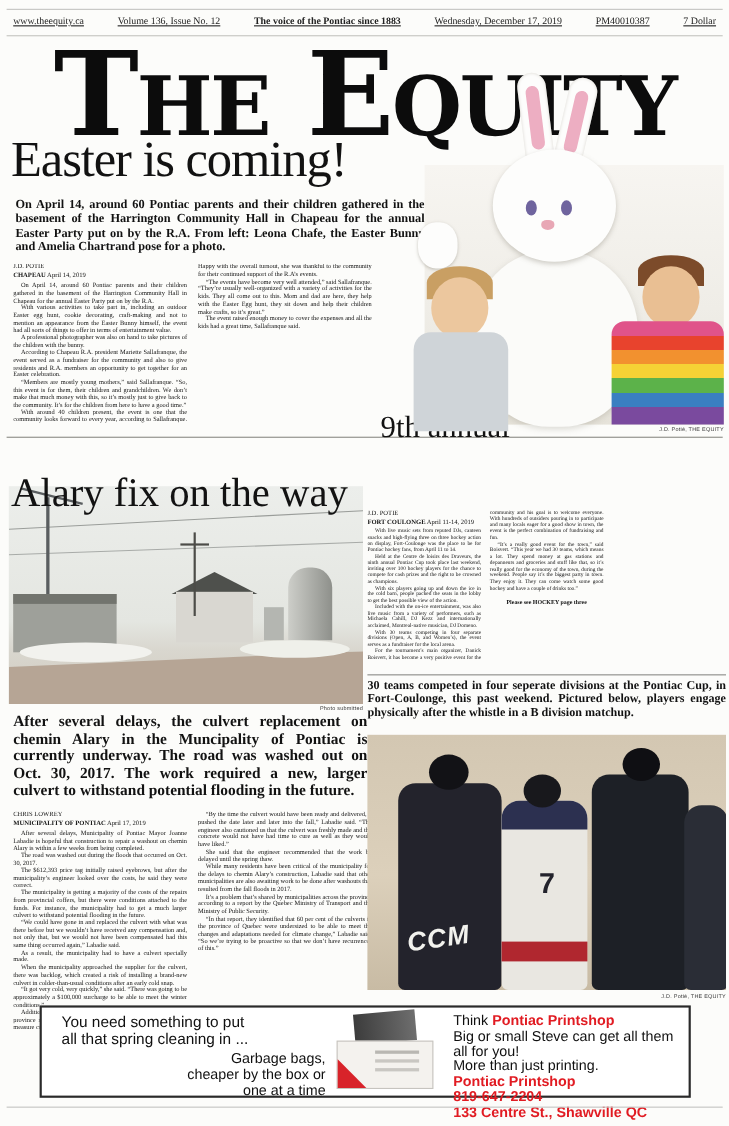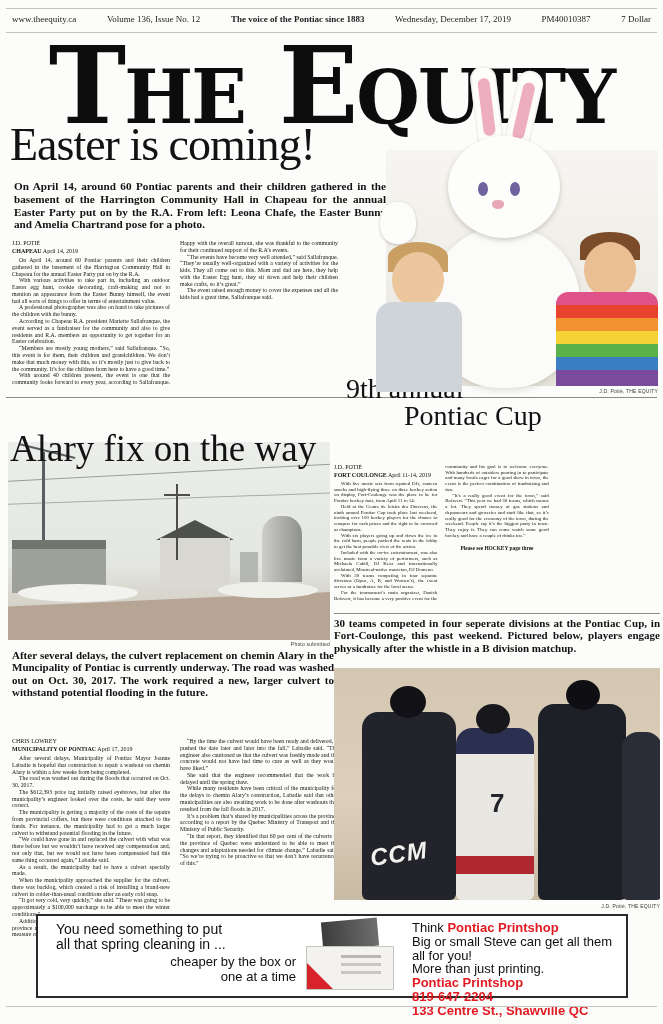--- a/index.html
+++ b/index.html
@@ -2,21 +2,21 @@
 <html><head>
 <meta charset="utf-8">
 <style>
   html,body{margin:0;padding:0;background:#888;}
   .page{position:relative;width:663px;height:1024px;background:#fcfcfa;overflow:hidden;
         font-family:"Liberation Serif",serif;color:#121212;margin:0 auto;}
 
   
   .topline{position:absolute;left:6px;right:6px;height:0;border-top:1px solid #c4c4c0;}
   .header{position:absolute;top:14px;left:12px;right:12px;display:flex;
-          justify-content:space-between;align-items:baseline;font-size:9px;color:#222;}
+          justify-content:space-between;align-items:baseline;font-size:9px;color:#222;text-decoration:underline;}
   .header .tag{font-weight:bold;}
 
   
   .masthead{position:absolute;top:34px;left:0;right:0;text-align:center;z-index:1;
             font-family:"DejaVu Serif",serif;font-weight:bold;font-variant:small-caps;
             font-size:104px;line-height:1;letter-spacing:-2px;color:#0c0c0c;transform:scaleY(1.02);}
 
   .easter-headline{position:absolute;top:122px;left:10px;font-size:46px;line-height:1;
                    letter-spacing:-1px;z-index:2;}
   .intro{position:absolute;top:180px;left:14px;width:372px;font-weight:bold;
@@ -87,21 +87,21 @@
               border-right:39px solid transparent;border-bottom:20px solid #4e504c;}
   .silo{left:254px;top:74px;width:40px;height:66px;border-radius:18px 18px 0 0;
         background:linear-gradient(90deg,#cdcec9,#8e908b);}
   .tank{left:232px;top:110px;width:18px;height:30px;background:#b4b6b1;}
   .road{left:0;top:150px;width:322px;height:48px;background:#b6a595;
         clip-path:polygon(0 30%,100% 0,100% 100%,0 100%);}
   .snow1{left:10px;top:142px;width:120px;height:18px;background:#f2f2ee;border-radius:50%;}
   .snow2{left:210px;top:140px;width:100px;height:16px;background:#eff0ea;border-radius:50%;}
   .aphoto-credit{position:absolute;top:641px;left:8px;width:322px;}
   .alary-caption{position:absolute;top:649px;left:12px;width:322px;font-weight:bold;
-                 font-size:11px;line-height:1.12;text-align:justify;font-family:Liberation Serif, serif;}
+                 font-size:14px;line-height:1.12;text-align:justify;font-family:Liberation Serif, serif;}
   .alary-cols{position:absolute;top:738px;left:12px;width:326px;height:210px;column-count:2;}
 
   .hockey-cols{position:absolute;top:464px;left:334px;width:326px;height:142px;column-count:3;column-gap:8px;font-size:4.9px;}
   .hockey-rule{position:absolute;left:334px;top:613px;width:326px;border-top:1px solid #8a8a86;}
   .hockey-caption{position:absolute;top:617px;left:334px;width:326px;font-weight:bold;
                   font-size:11px;line-height:1.12;text-align:justify;}
 
   
   .hphoto{position:absolute;left:334px;top:668px;width:326px;height:232px;overflow:hidden;
           background:linear-gradient(180deg,#d3c7b2 0%,#dcd0bb 55%,#c8bba4 100%);}
@@ -240,21 +240,20 @@
         <p>“By the time the culvert would have been ready and delivered, it pushed the date later and later into the fall,” Labadie said. “The engineer also cautioned us that the culvert was freshly made and the concrete would not have had time to cure as well as they would have liked.”</p>
         <p>She said that the engineer recommended that the work be delayed until the spring thaw.</p>
         <p>While many residents have been critical of the municipality for the delays to chemin Alary’s construction, Labadie said that other municipalities are also awaiting work to be done after washouts that resulted from the fall floods in 2017.</p>
         <p>It’s a problem that’s shared by municipalities across the province according to a report by the Quebec Ministry of Transport and the Ministry of Public Security.</p>
         <p>“In that report, they identified that 60 per cent of the culverts in the province of Quebec were undersized to be able to meet the changes and adaptations needed for climate change,” Labadie said. “So we’re trying to be proactive so that we don’t have recurrences of this.”</p>
       </div>
   </div>
 
   <div class="hockey-headline">
     <div class="l1">9th annual</div>
-    <div class="l2">Pontiac Cup</div>
   </div>
 
   <div class="hockey-cols bodycols">
     <div class="byline">
       <div>J.D. POTIÉ</div>
       <div><span class="bold">FORT COULONGE</span><span> April 11-14, 2019</span></div>
     </div>
     <div>
         <p>With live music sets from reputed DJs, canteen snacks and high-flying three on three hockey action on display, Fort-Coulonge was the place to be for Pontiac hockey fans, from April 11 to 14.</p>
         <p>Held at the Centre de loisirs des Draveurs, the ninth annual Pontiac Cup took place last weekend, inviting over 100 hockey players for the chance to compete for cash prizes and the right to be crowned as champions.</p>
@@ -283,20 +282,21 @@
     <div class="plC-helm"></div>
     <div class="pl plD"></div>
   </div>
   <div class="credit hphoto-credit">J.D. Potié, THE EQUITY</div>
 
   <div class="ad">
     <div class="ad-left">
       <div>You need something to put</div>
       <div>all that spring cleaning in ...</div>
       <div class="sub">
+        <div>Garbage bags,</div>
         <div>cheaper by the box or</div>
         <div>one at a time</div>
       </div>
     </div>
     <div class="ad-boxes">
       <div class="box-top"></div>
       <div class="box-bottom">
         <div class="box-tri"></div>
         <div class="box-lines"></div>
       </div>

